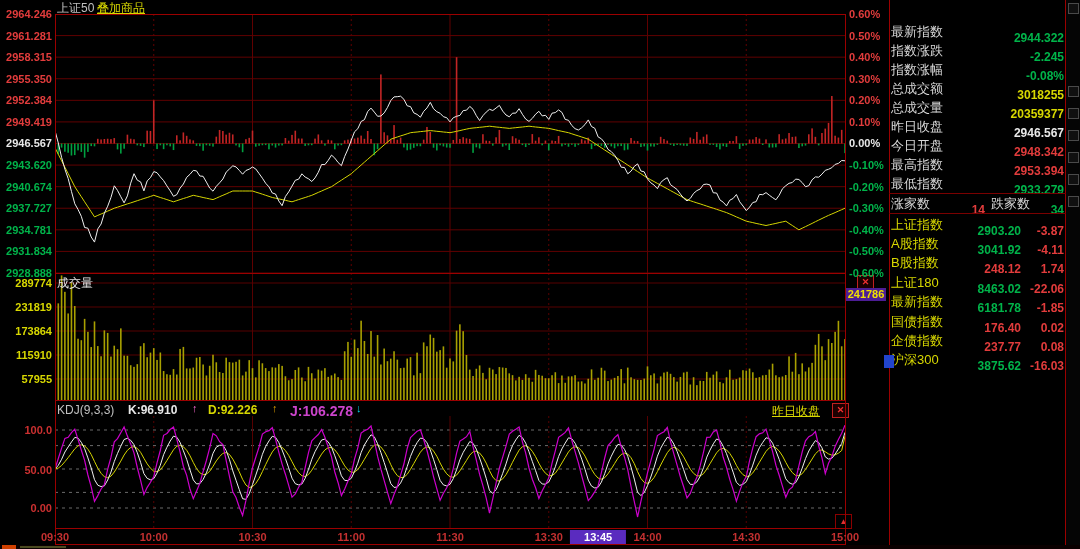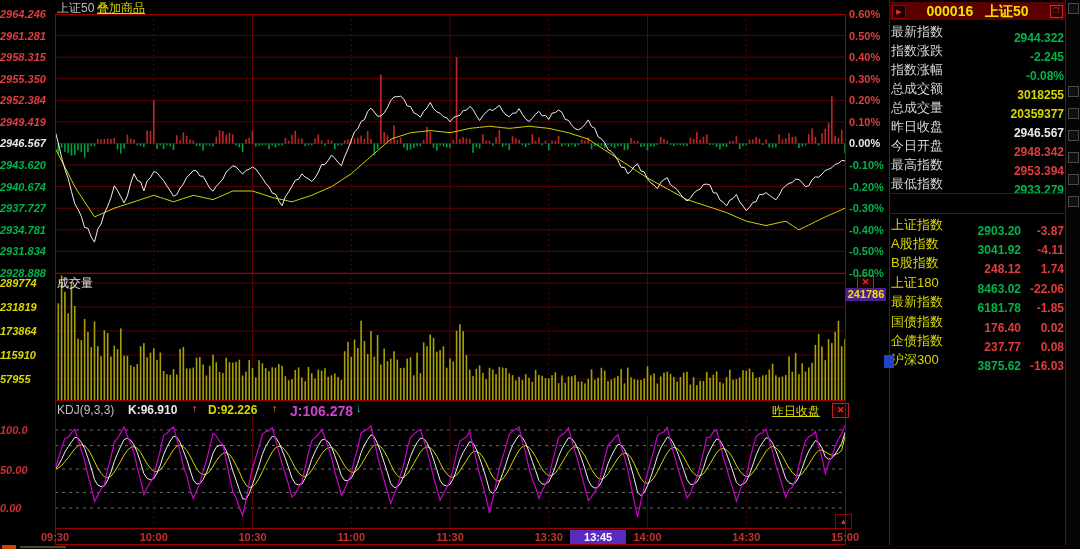--- a/index.html
+++ b/index.html
@@ -4,21 +4,21 @@
 <style>
   html,body{margin:0;padding:0;background:#000;}
   #app{position:relative;width:1080px;height:549px;background:#000;overflow:hidden;
        font-family:"Liberation Sans",sans-serif;}
   .abs{position:absolute;}
   .lbl{font:bold 11px "Liberation Sans",sans-serif;white-space:nowrap;}
   .cn{font:13px "Liberation Sans",sans-serif;white-space:nowrap;}
   .num{font:bold 12px "Liberation Sans",sans-serif;white-space:nowrap;margin-top:12px;}
   .c-up{color:#e23c3c;} .c-down{color:#00b44a;} .c-flat{color:#e8e8e8;} .c-amt{color:#d8d800;}
   .c-dim{color:#c0c0c0;} .c-red{color:#cc3030;}
-  .axis-l{width:52px;font-style:italic;}
+  .axis-l{width:52px;text-align:right;}
   .axis-r{width:52px;text-align:left;}
   .hline{height:1px;background:#9b0000;}
   .vline{width:1px;background:#9b0000;}
   .xbtn{width:15px;height:13px;border:1px solid #c02020;background:#1c0000;color:#f03030;
         font:bold 9px/12px "Liberation Sans",sans-serif;text-align:center;cursor:pointer;}
   .linkish{color:#d8d800;text-decoration:underline;cursor:pointer;}
   #qpanel{left:889px;top:0;width:177px;height:549px;background:#000;}
   #qhead{position:absolute;left:0;top:2px;width:177px;height:18px;background:#5a0000;
          color:#f0e000;font:bold 14px/18px "Liberation Sans",sans-serif;text-align:center;}
   .qrow{position:absolute;left:2px;width:173px;height:19px;display:flex;align-items:center;}
@@ -617,29 +617,20 @@
       <span class="timelbl" style="position:absolute;left:548.75px;top:2px">13:30</span>
       <span class="timelbl" style="position:absolute;left:647.5px;top:2px">14:00</span>
       <span class="timelbl" style="position:absolute;left:746.25px;top:2px">14:30</span>
       <span class="timelbl" style="position:absolute;left:845px;top:2px">15:00</span>
       <span class="timelbl" style="position:absolute;left:598.125px;top:1px;background:#5a2bbf;color:#fff;padding:1px 14px">13:45</span>
     </div>
 
   <div id="qpanel" class="abs">
     <div class="abs vline" style="left:0;top:0;height:549px"></div>
     <div class="abs vline" style="left:176px;top:0;height:549px"></div>
-    <div id="qhead">
-      <div class="abs" style="left:3px;top:3px;width:12px;height:12px;border:1px solid #a00000;background:#1c0000;
-           color:#f03030;font:7px/12px 'Liberation Sans',sans-serif;text-align:center">▶</div>
-      <span>000016</span>
-      <span>&nbsp;</span>
-      <span>上证50</span>
-      <div class="abs" style="right:3px;top:3px;width:11px;height:11px;border:1px solid #c03030;
-           color:#c03030;font:7px/10px 'Liberation Sans',sans-serif;text-align:center;background:#2a0000">❐</div>
-    </div>
     <div id="qrows">
         <div class="qrow" style="top: 22px;">
           <span class="cn ql">最新指数</span>
           <span class="num qv c-down">2944.322</span>
         </div>
         <div class="qrow" style="top: 41px;">
           <span class="cn ql">指数涨跌</span>
           <span class="num qv c-down">-2.245</span>
         </div>
         <div class="qrow" style="top: 60px;">
@@ -665,20 +656,26 @@
         <div class="qrow" style="top: 155px;">
           <span class="cn ql">最高指数</span>
           <span class="num qv c-up">2953.394</span>
         </div>
         <div class="qrow" style="top: 174px;">
           <span class="cn ql">最低指数</span>
           <span class="num qv c-down">2933.279</span>
         </div>
       </div>
     <div class="sep" style="top:193px"></div>
+    <div class="qrow" style="top:194px">
+      <span class="cn" style="width:56px;color:#d8d8d8">涨家数</span>
+      <span class="num c-up" style="width:38px;text-align:right">14</span>
+      <span class="cn" style="width:52px;color:#d8d8d8;margin-left:6px">跌家数</span>
+      <span class="num c-down" style="flex:1;text-align:right">34</span>
+    </div>
     <div class="sep" style="top:213px"></div>
     <div id="irows">
         <div class="irow" style="top: 215px;">
           <span class="in">上证指数</span>
           <span class="num iv c-down">2903.20</span>
           <span class="num ic c-up">-3.87</span>
         </div>
         <div class="irow" style="top: 234.4px;">
           <span class="in">A股指数</span>
           <span class="num iv c-down">3041.92</span>

